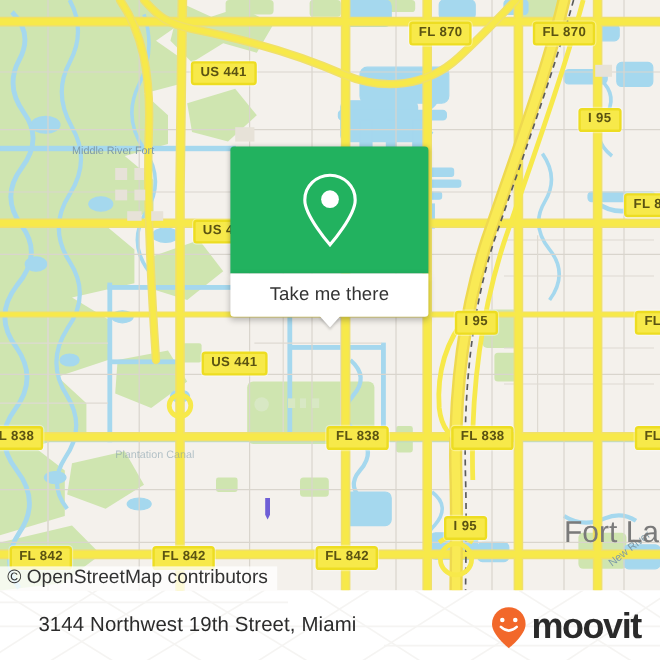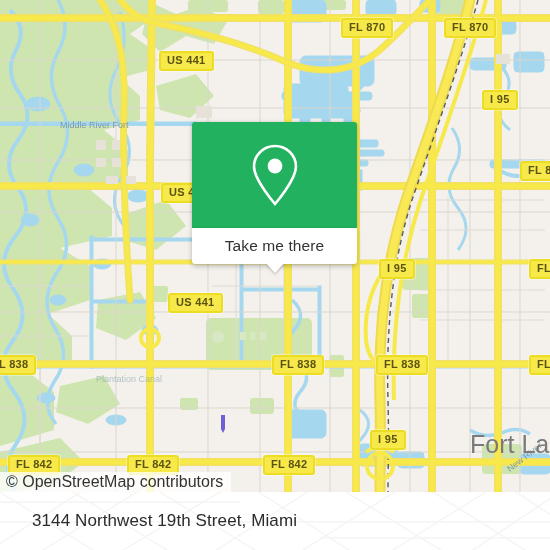--- a/index.html
+++ b/index.html
@@ -323,15 +323,24 @@
         <path d="M-10 58 L90 -6 M40 60 L150 -8 M120 60 L230 -6 M210 62 L320 -8
                  M300 60 L404 -6 M390 60 L492 -4 M470 60 L560 0"></path>
         <path d="M-10 -6 L96 60 M60 -8 L170 60 M150 -6 L258 60 M246 -8 L352 60
                  M336 -6 L444 60 M420 -8 L528 60 M510 -4 L580 42"></path>
         <path d="M0 30 H550 M0 10 H240 M320 46 H550"></path>
       </g>
     </svg>
 
     <div class="footer-addr">3144 Northwest 19th Street, Miami</div>
 
+    <div class="brand">
+      <svg width="34" height="36" viewBox="0 0 34 36">
+        <path d="M17 1 C9.3 1 3 7.2 3 14.9 C3 24.3 17 35 17 35 C17 35 31 24.3 31 14.9 C31 7.2 24.7 1 17 1 Z" fill="#f2682a"></path>
+        <circle cx="11.6" cy="11.6" r="1.9" fill="#ffffff"></circle>
+        <circle cx="22.4" cy="11.6" r="1.9" fill="#ffffff"></circle>
+        <path d="M10.4 17.4 q6.6 6.2 13.2 0" fill="none" stroke="#ffffff" stroke-width="2.1" stroke-linecap="round"></path>
+      </svg>
+      <span class="brand-word">moovit</span>
+    </div>
   </div>
 
 </div>
 
 </body></html>

